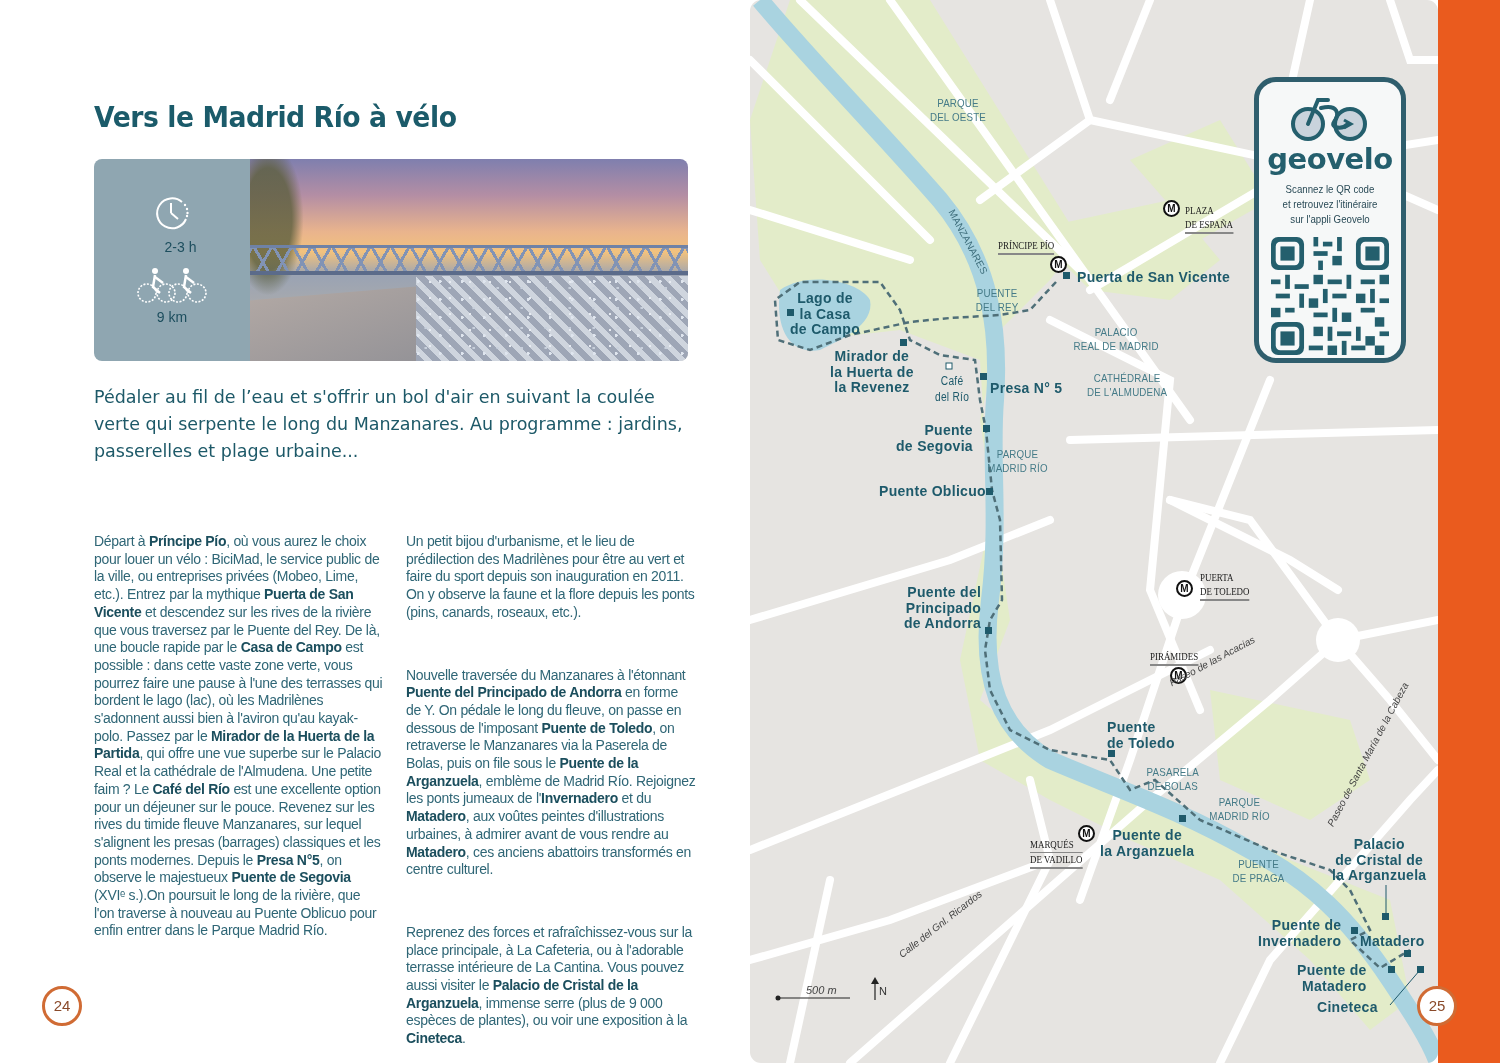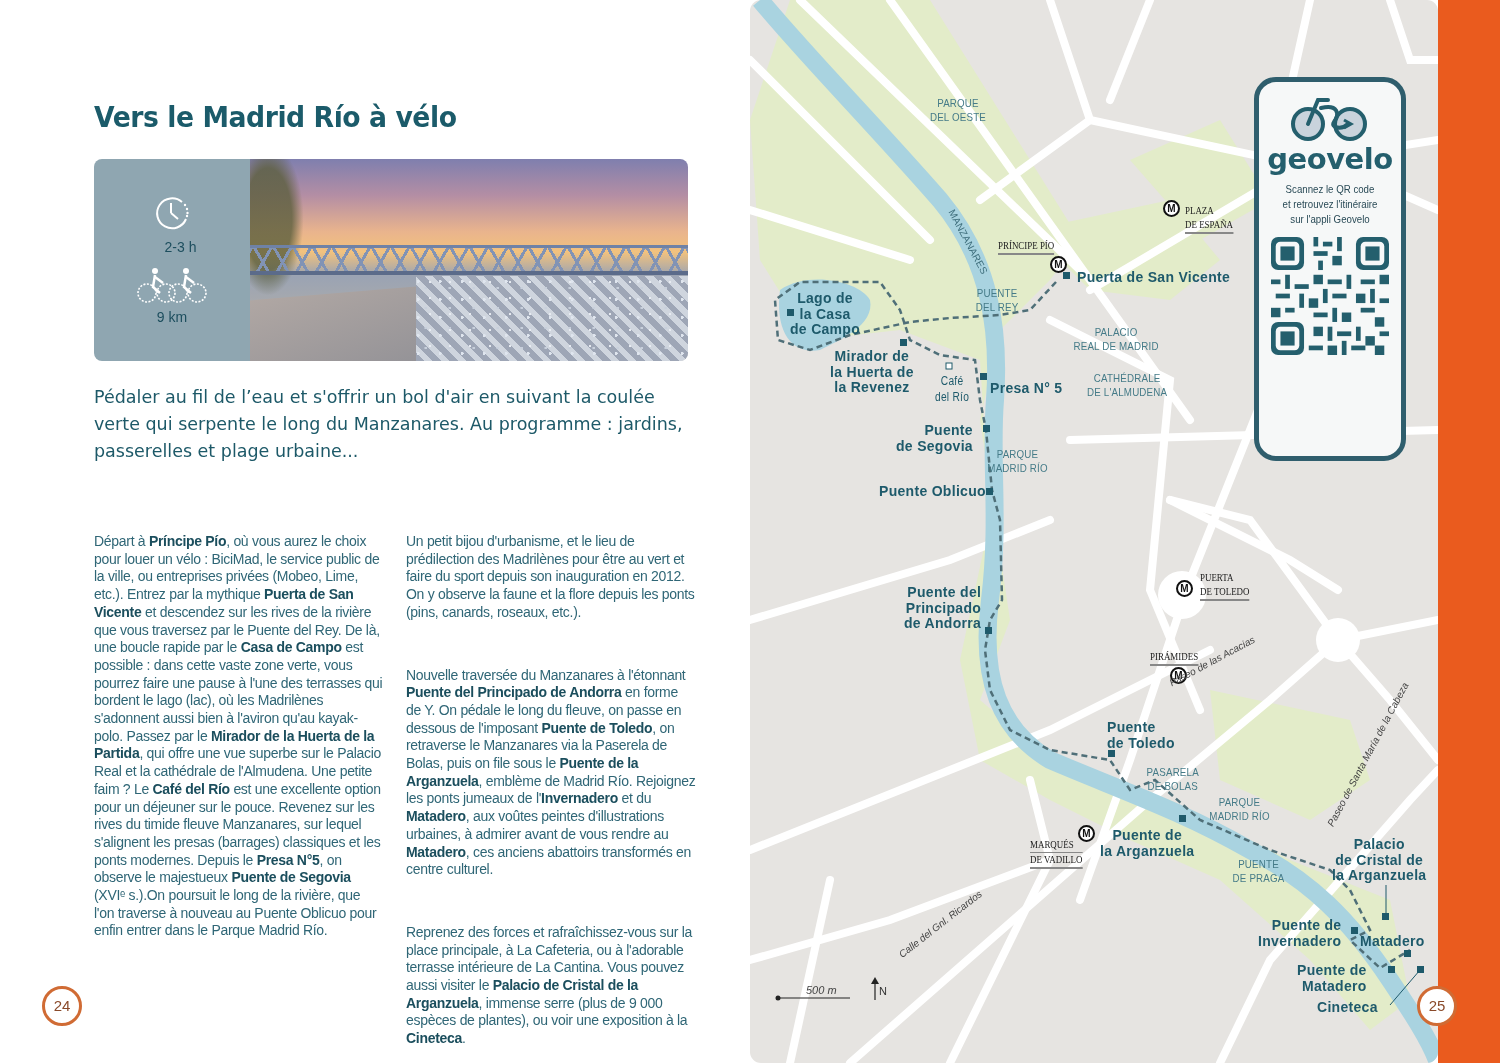--- a/index.html
+++ b/index.html
@@ -35,21 +35,21 @@
   .map { position: absolute; left: 750px; top: 0; width: 688px; height: 1063px; background: #e6e4e1; overflow: hidden; border-radius: 11px; }
   .orange-band { position: absolute; left: 1438px; top: 0; width: 62px; height: 1063px; background: #ea5b1e; }
   .map svg { position: absolute; left: 0; top: 0; }
   .lbl { position: absolute; white-space: nowrap; }
   .poi { font-size: 14px; font-weight: bold; color: #1e5a6b; line-height: 15.5px; letter-spacing: .3px; }
   .area { font-size: 11.5px; color: #457b88; line-height: 14px; text-align: center; letter-spacing: .2px; transform: scaleX(0.85); }
   .metro { font-family: "Liberation Serif", serif; font-size: 10.5px; color: #222; line-height: 13px; border-bottom: 2px solid #888; padding-bottom: 1px; transform: scaleX(.85); transform-origin: left; }
   .street { font-size: 10px; color: #444; font-style: italic; }
   .m-icon { position: absolute; width: 17px; height: 17px; border: 2px solid #111; border-radius: 50%; background: #fff; font-size: 10px; font-weight: bold; text-align: center; line-height: 13px; color: #111; }
 
-  .geovelo { position: absolute; left: 1254px; top: 77px; width: 152px; height: 384px; border: 5px solid #2f5e6d; border-radius: 22px; background: #f6f8f8; text-align: center; }
+  .geovelo { position: absolute; left: 1254px; top: 77px; width: 152px; height: 286px; border: 5px solid #2f5e6d; border-radius: 22px; background: #f6f8f8; text-align: center; }
   .gv-brand { font-family: "DejaVu Sans", sans-serif; font-size: 29px; font-weight: bold; color: #245f6d; margin-top: 0px; letter-spacing: -0.5px; }
   .gv-text { font-size: 11px; line-height: 15px; color: #2a4b57; margin-top: 6px; transform: scaleX(.88); }
   .qr { margin: 10px auto 0; width: 118px; height: 118px; }
 </style>
 </head>
 <body>
 
 <div class="left-page">
   <h1 class="page-title">Vers le Madrid Río à vélo</h1>
 
@@ -97,21 +97,21 @@
     </div>
   </div>
 
   <p class="lead">Pédaler au fil de l’eau et s'offrir un bol d'air en suivant la coulée verte qui serpente le long du Manzanares. Au programme : jardins, passerelles et plage urbaine...</p>
 
   <div class="col c1">
     <p><span>Départ à </span><b>Príncipe Pío</b><span>, où vous aurez le choix pour louer un vélo : BiciMad, le service public de la ville, ou entreprises privées (Mobeo, Lime, etc.). Entrez par la mythique </span><b>Puerta de San Vicente</b><span> et descendez sur les rives de la rivière que vous traversez par le Puente del Rey. De là, une boucle rapide par le </span><b>Casa de Campo</b><span> est possible : dans cette vaste zone verte, vous pourrez faire une pause à l'une des terrasses qui bordent le lago (lac), où les Madrilènes s'adonnent aussi bien à l'aviron qu'au kayak-polo. Passez par le </span><b>Mirador de la Huerta de la Partida</b><span>, qui offre une vue superbe sur le Palacio Real et la cathédrale de l'Almudena. Une petite faim ? Le </span><b>Café del Río</b><span> est une excellente option pour un déjeuner sur le pouce. Revenez sur les rives du timide fleuve Manzanares, sur lequel s'alignent les presas (barrages) classiques et les ponts modernes. Depuis le </span><b>Presa N°5</b><span>, on observe le majestueux </span><b>Puente de Segovia</b><span> (XVIᵉ s.).On poursuit le long de la rivière, que l'on traverse à nouveau au Puente Oblicuo pour enfin entrer dans le Parque Madrid Río.</span></p>
   </div>
 
   <div class="col c2">
-    <p>Un petit bijou d'urbanisme, et le lieu de prédilection des Madrilènes pour être au vert et faire du sport depuis son inauguration en 2012. On y observe la faune et la flore depuis les ponts (pins, canards, roseaux, etc.).</p>
+    <p>Un petit bijou d'urbanisme, et le lieu de prédilection des Madrilènes pour être au vert et faire du sport depuis son inauguration en 2011. On y observe la faune et la flore depuis les ponts (pins, canards, roseaux, etc.).</p>
     <p><span>Nouvelle traversée du Manzanares à l'étonnant </span><b>Puente del Principado de Andorra</b><span> en forme de Y. On pédale le long du fleuve, on passe en dessous de l'imposant </span><b>Puente de Toledo</b><span>, on retraverse le Manzanares via la Paserela de Bolas, puis on file sous le </span><b>Puente de la Arganzuela</b><span>, emblème de Madrid Río. Rejoignez les ponts jumeaux de l'</span><b>Invernadero</b><span> et du </span><b>Matadero</b><span>, aux voûtes peintes d'illustrations urbaines, à admirer avant de vous rendre au </span><b>Matadero</b><span>, ces anciens abattoirs transformés en centre culturel.</span></p>
     <p><span>Reprenez des forces et rafraîchissez-vous sur la place principale, à La Cafeteria, ou à l'adorable terrasse intérieure de La Cantina. Vous pouvez aussi visiter le </span><b>Palacio de Cristal de la Arganzuela</b><span>, immense serre (plus de 9 000 espèces de plantes), ou voir une exposition à la </span><b>Cineteca</b><span>.</span></p>
   </div>
 
   <div class="page-num" style="left:42px;top:986px;">24</div>
 </div>
 
 <div class="map">
   <svg width="688" height="1063" viewBox="0 0 688 1063">
 

